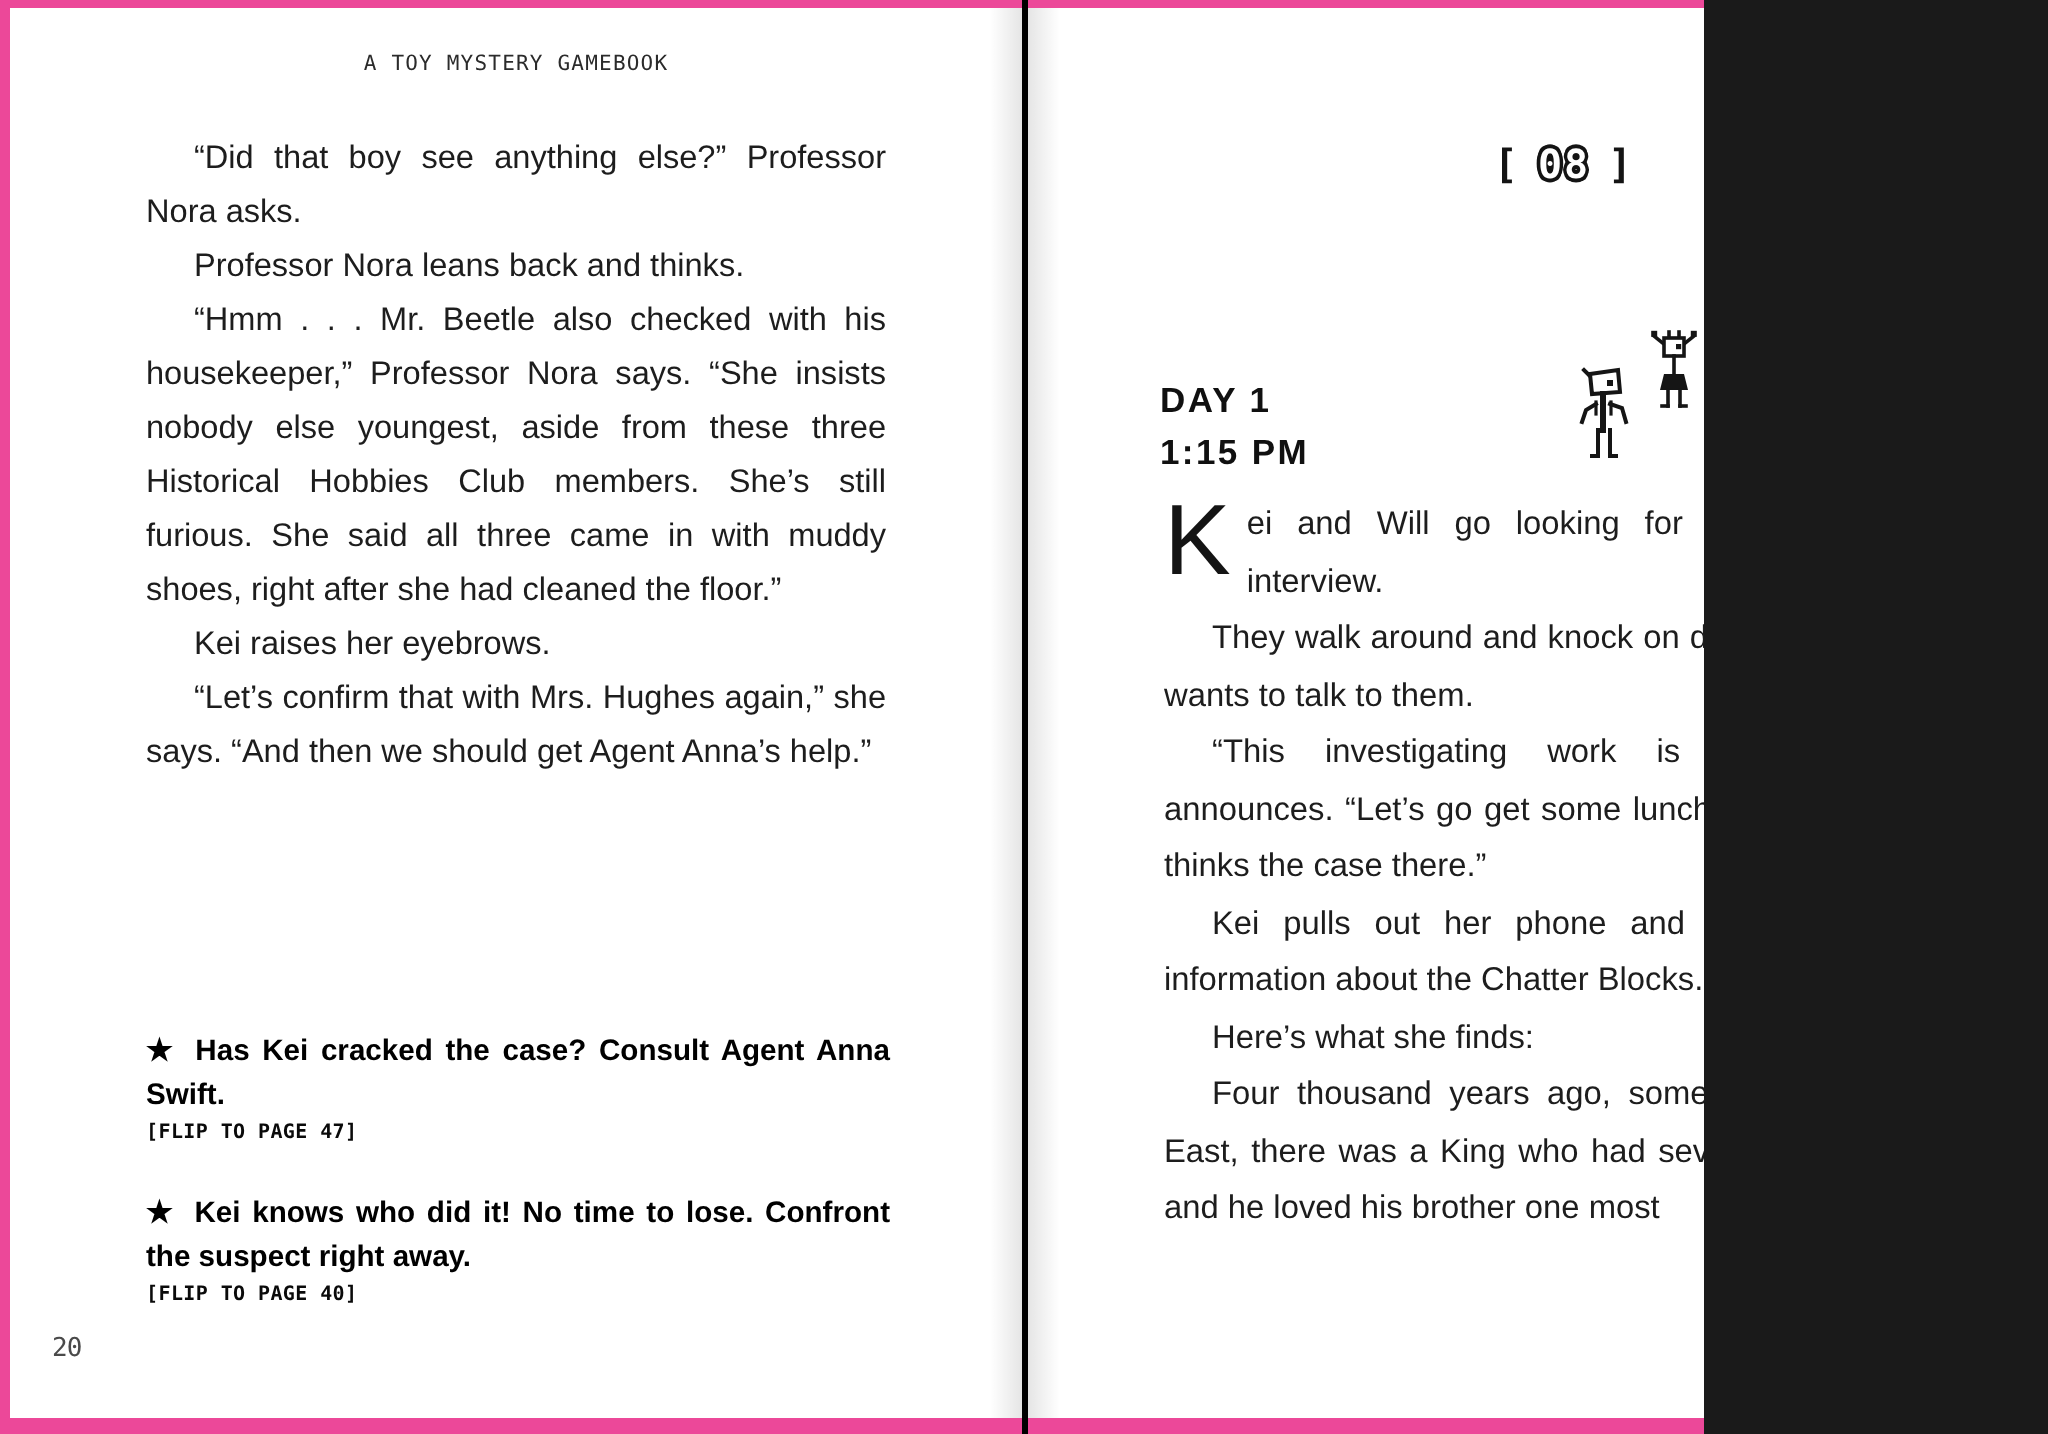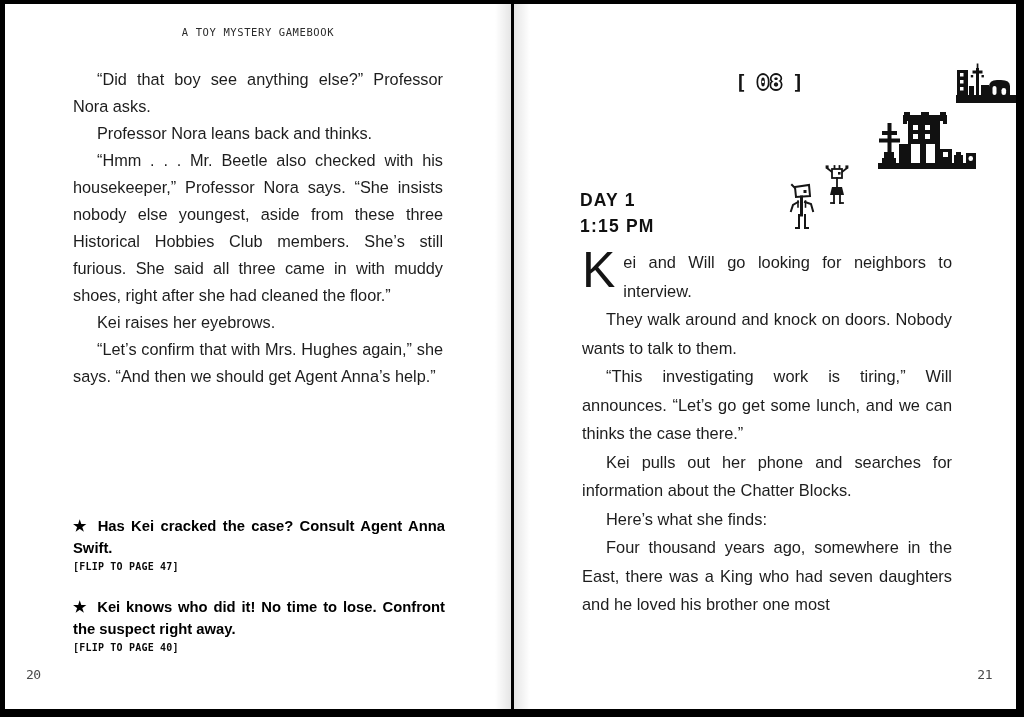--- a/index.html
+++ b/index.html
@@ -1,19 +1,19 @@
 <!DOCTYPE html>
 <html><head>
 <meta charset="utf-8">
 <style>
   * { margin:0; padding:0; box-sizing:border-box; }
   html,body { background:#1a1a1a; }
   .spread {
-    position:relative; width:1024px; height:717px;
-    background:#000000; overflow:hidden;
+    position:relative; width:852px; height:717px;
+    background:#ec4899; overflow:hidden;
     font-family:"Liberation Sans", sans-serif;
   }
   .page { position:absolute; top:4px; height:705px; background:#fff; overflow:hidden; }
   .page.left  { left:5px;   width:506px; }
   .page.right { left:514px; width:502px; }
   .page.left::after  { content:""; position:absolute; right:0; top:0; bottom:0; width:16px;
     background:linear-gradient(to right, rgba(0,0,0,0), rgba(0,0,0,0.10)); }
   .page.right::before{ content:""; position:absolute; left:0; top:0; bottom:0; width:16px;
     background:linear-gradient(to left, rgba(0,0,0,0), rgba(0,0,0,0.10)); }
   .spine { position:absolute; left:511px; top:0; width:3px; height:717px; background:#000; }
@@ -46,21 +46,21 @@
   .choice-text { font-weight:700; font-size:14.8px; line-height:21.5px; text-align:justify; text-indent:0; }
   .star { font-size:15px; padding-right:9px; letter-spacing:0; }
   .flip {
     font-family:"DejaVu Sans Mono", monospace; font-weight:700;
     font-size:10px; letter-spacing:0.2px; color:#0a0a0a;
     margin:2px 0 24px 0;
   }
 
   
   .chapter {
-    position:absolute; top:66px; left:186px; width:140px; text-align:center;
+    position:absolute; top:66px; left:198px; width:140px; text-align:center;
     font-family:"DejaVu Sans Mono", monospace; font-weight:700;
     font-size:20px; color:#141414; letter-spacing:1px; white-space:nowrap;
   }
   .chapter .digits {
     margin:0 9px; color:#fff;
     text-shadow:-1.8px 0 #141414, 1.8px 0 #141414, 0 -1.8px #141414, 0 1.8px #141414,
                 -1.3px -1.3px #141414, 1.3px -1.3px #141414, -1.3px 1.3px #141414, 1.3px 1.3px #141414;
   }
 
   

